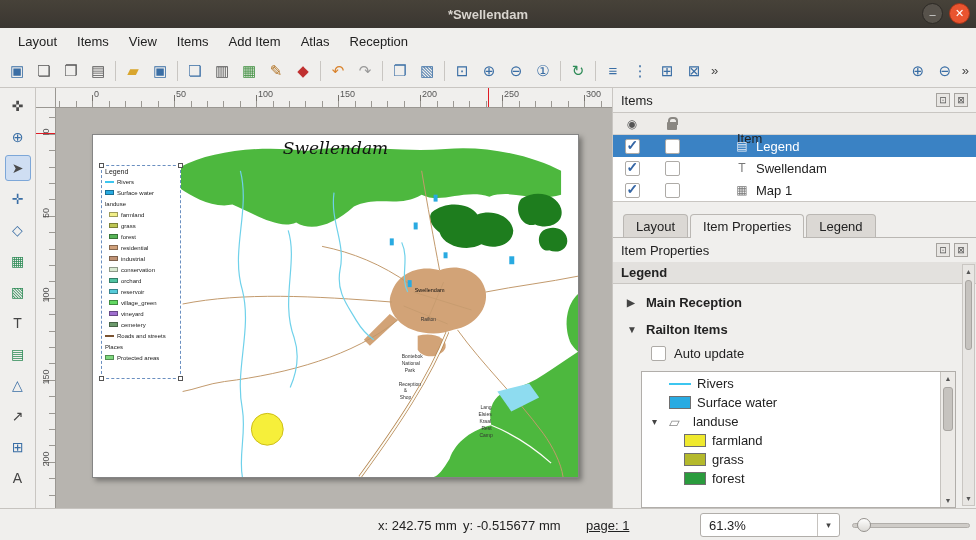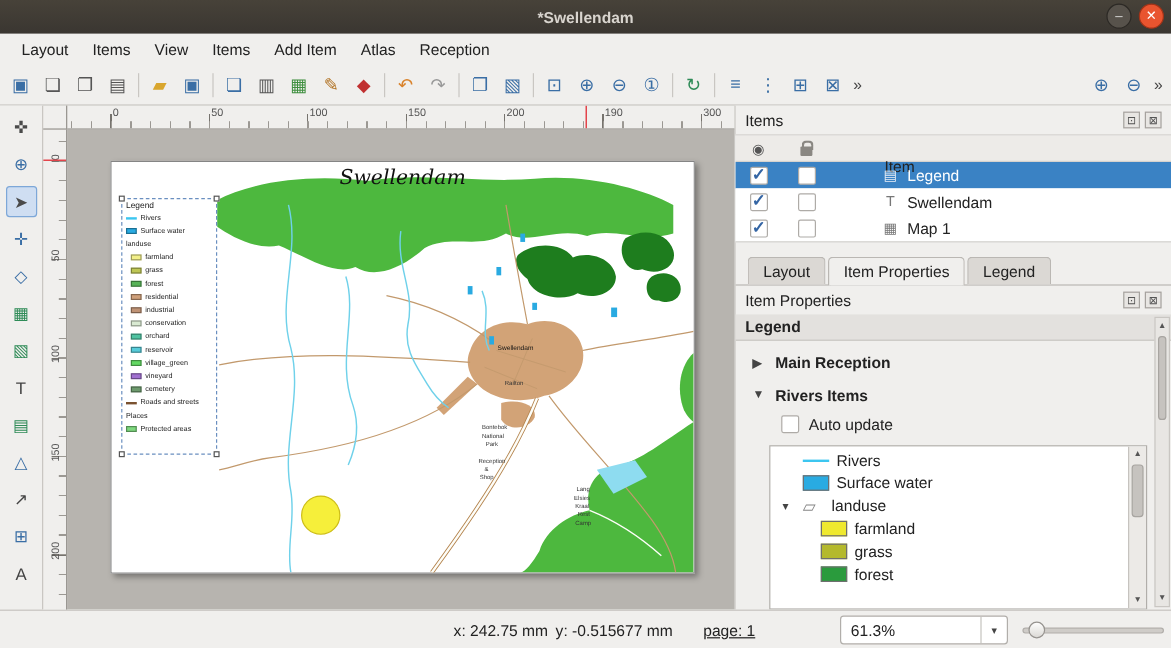--- a/index.html
+++ b/index.html
@@ -224,21 +224,21 @@
     </div>
 
     <div class="canvas">
       <div class="corner"></div>
       <div class="hruler">
         <span class="num" style="left: 38px;">0</span>
           <span class="num" style="left: 120px;">50</span>
           <span class="num" style="left: 202px;">100</span>
           <span class="num" style="left: 284px;">150</span>
           <span class="num" style="left: 366px;">200</span>
-          <span class="num" style="left: 448px;">190</span>
+          <span class="num" style="left: 448px;">250</span>
           <span class="num" style="left: 530px;">300</span>
         <div class="pos-marker"></div>
       </div>
       <div class="vruler">
         <span class="num" style="top: 18px;">0</span>
           <span class="num" style="top: 100px;">50</span>
           <span class="num" style="top: 182px;">100</span>
           <span class="num" style="top: 264px;">150</span>
           <span class="num" style="top: 346px;">200</span>
         <div class="pos-marker"></div>
@@ -479,21 +479,21 @@
         </div>
         <div class="props-sub">Legend</div>
 
         <div class="props-content">
           <div class="section">
             <span class="arrow">▶</span>
             <span>Main Reception</span>
           </div>
           <div class="section">
             <span class="arrow">▼</span>
-            <span>Rivers Items</span>
+            <span>Railton Items</span>
           </div>
 
           <div class="auto-update-row">
             <span class="cb"></span>
             <span class="auto-update-label">Auto update</span>
           </div>
 
           <div class="lt-list">
             <div class="lt-rows">
 

